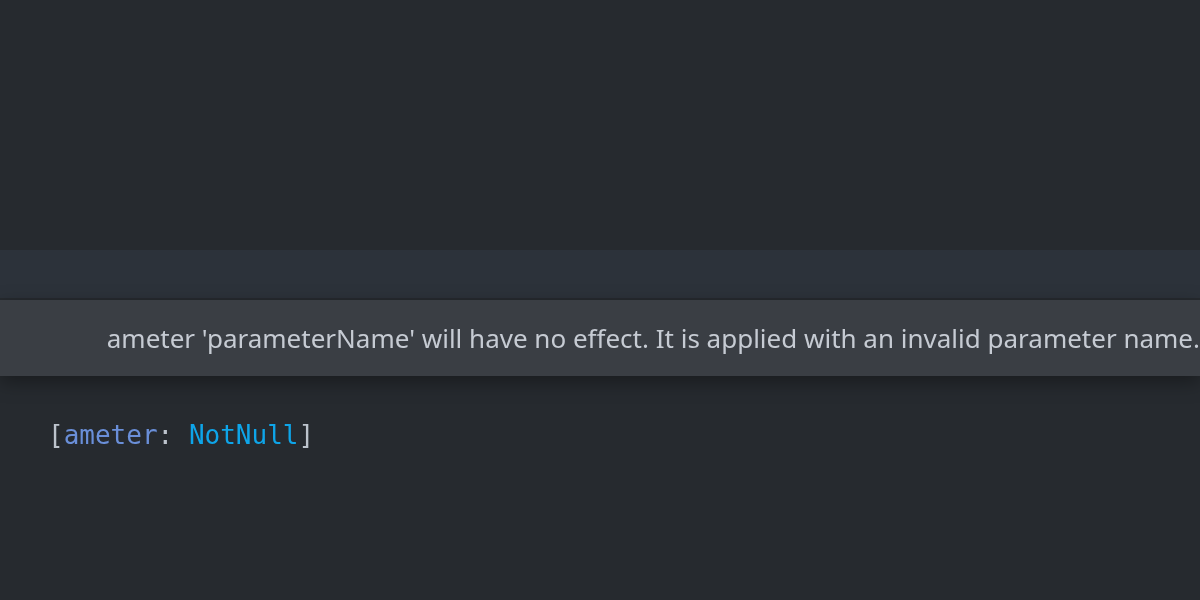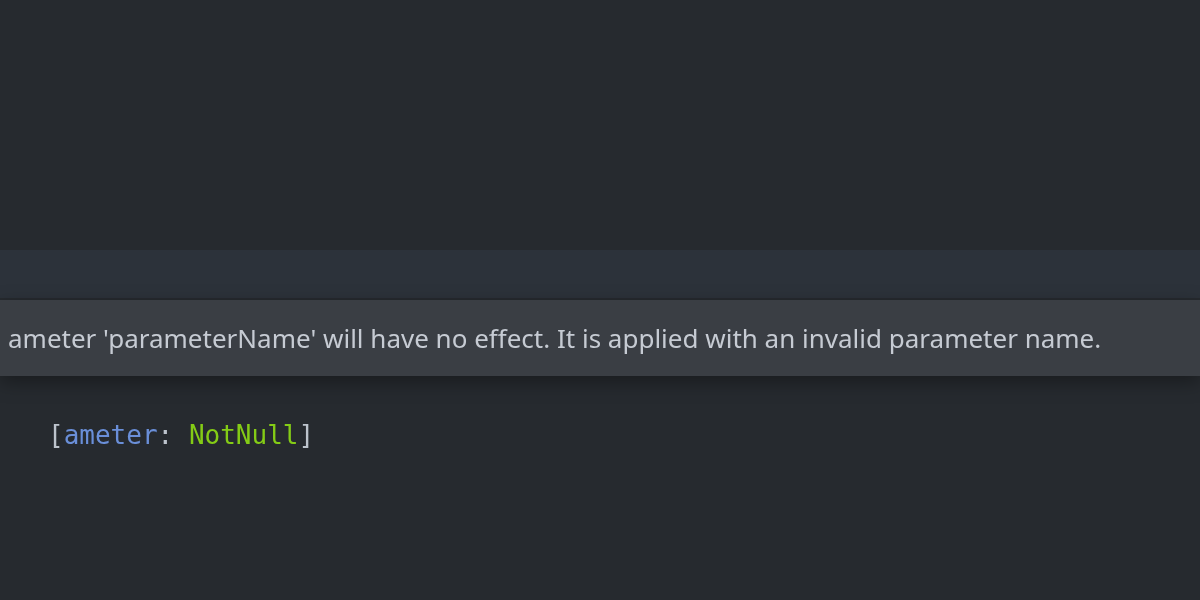--- a/index.html
+++ b/index.html
@@ -14,21 +14,21 @@
   }
   .editor {
     position: relative;
     padding: 26px 0 0 48px;
     color: #bcc3cc;
     white-space: pre;
   }
   .line { display: block; height: 48px; }
   .indent1 { padding-left: 0; }
   .kw { color: #6a8fd9; }          
-  .type { color: #84cc16; }
+  .type { color: #0ea5e9; }
   .brk { color: #bcc3cc; }
 
   .line-hl {
     position: absolute;
     left: 0;
     width: 1200px;
     height: 48px;
     background: #2c323a;
     z-index: 0;
   }
@@ -36,25 +36,26 @@
 
   .tooltip {
     position: absolute;
     left: 0;
     width: 1200px;
     background: #3a3e44;
     color: #c6cbd3;
     font-family: -apple-system, "Segoe UI", system-ui, sans-serif;
     font-size: 26px;
     font-weight: 400;
-    padding: 14px 0 14px 8px;
+    padding: 14px 0 14px 0;
     z-index: 5;
     white-space: nowrap;
     overflow: hidden;
     box-shadow: 0 6px 18px rgba(0,0,0,0.35);
+    text-align: right;
   }
 </style>
 </head>
 <body>
 
 <div class="editor">
 
   <div class="line-hl" style="top:250px;"></div>
 
   <div class="content">

